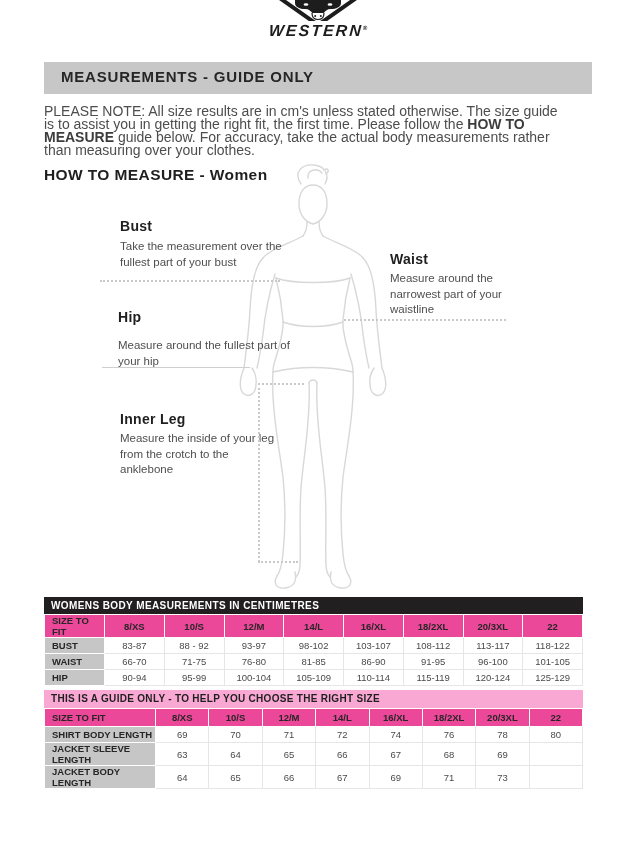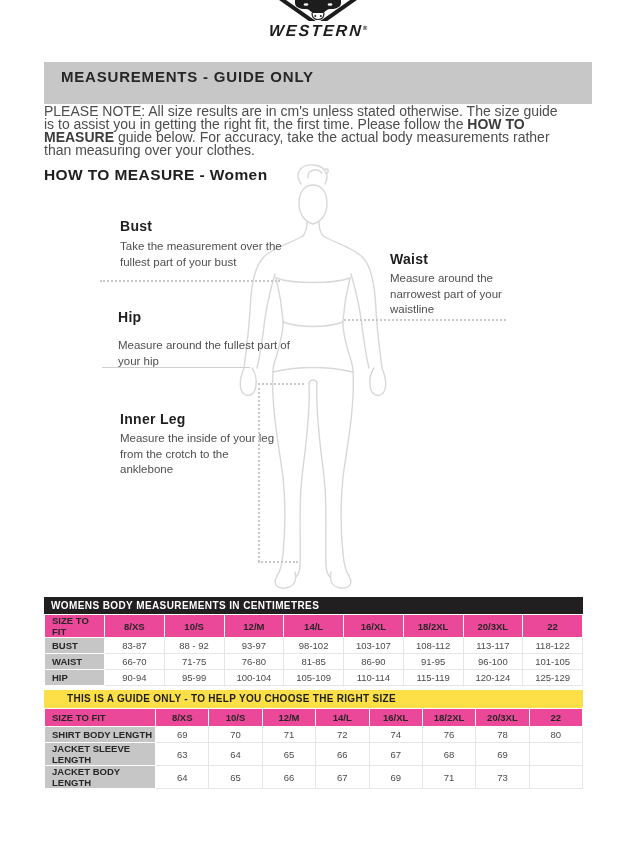--- a/index.html
+++ b/index.html
@@ -16,21 +16,21 @@
   .logo-emblem { display:block; margin:0 auto; }
   .logo-word {
     display:block; margin-top:1px;
     font-weight:bold; font-style:italic; font-size:16px; letter-spacing:2px;
     color:#1d1d1d; transform:skewX(-4deg);
   }
   .logo-word sup { font-size:6px; font-style:normal; letter-spacing:0; vertical-align:6px; }
 
   
   .section-bar {
-    top:62px; left:44px; width:548px; height:42px;
+    top:62px; left:44px; width:548px; height:32px;
     background:#c7c7c7; line-height:30px; padding-left:17px;
     font-weight:bold; font-size:15px; letter-spacing:0.8px; color:#262626;
   }
 
   
   .note {
     top:105px; left:44px; width:516px;
     font-size:14px; line-height:13px; color:#4d4d4d;
   }
   .note b { color:#3c3c3c; }
@@ -67,22 +67,22 @@
 
   
   .tablebox { left:44px; width:539px; }
   .t1 { top:597px; }
   .t2 { top:690px; }
   .tbl-title {
     background:#211f20; color:#ffffff; font-weight:bold; font-size:10px;
     letter-spacing:0.4px; height:17px; line-height:17px; padding-left:7px;
   }
   .tbl-sub {
-    background:#fde047; color:#1f1f1f; font-weight:bold; font-size:10px;
-    letter-spacing:0.3px; height:18px; line-height:18px; padding-left:23px;
+    background:#f9a8d4; color:#1f1f1f; font-weight:bold; font-size:10px;
+    letter-spacing:0.3px; height:18px; line-height:18px; padding-left:7px;
   }
   table { border-collapse:collapse; width:539px; table-layout:fixed; }
   td {
     font-size:9.5px; height:16px; text-align:center; vertical-align:middle;
     border:1px solid #e6e6e6; color:#4a4a4a; padding:0 2px;
   }
   tr.hdr td { background:#ec4899; border:1px solid #ffffff; font-weight:bold; color:#262626; height:17px; }
   td.lbl { background:#c6c6c6; border:1px solid #ffffff; font-weight:bold; color:#262626; text-align:left; padding-left:7px; }
   .t1 td.lbl, .t1 tr.hdr td:first-child { width:60px; }
   .t2 td.lbl, .t2 tr.hdr td:first-child { width:111px; }

